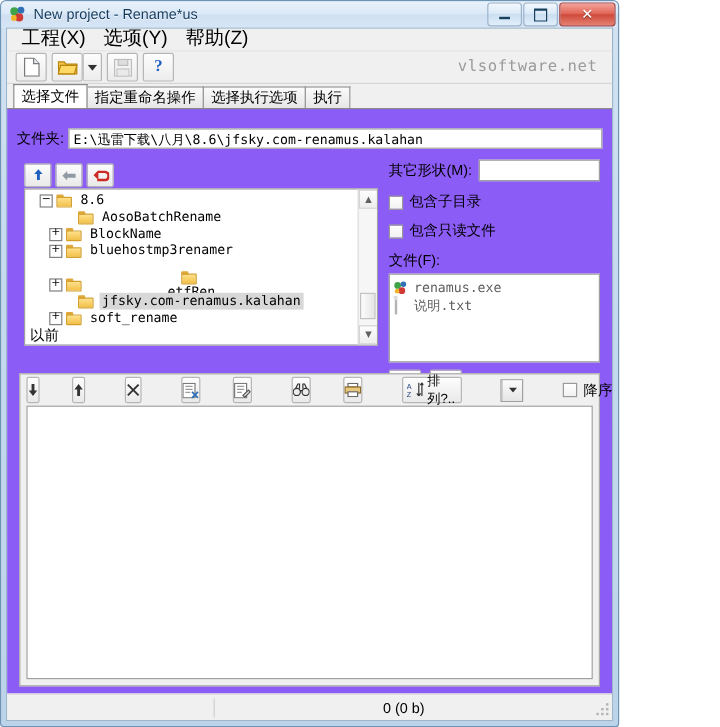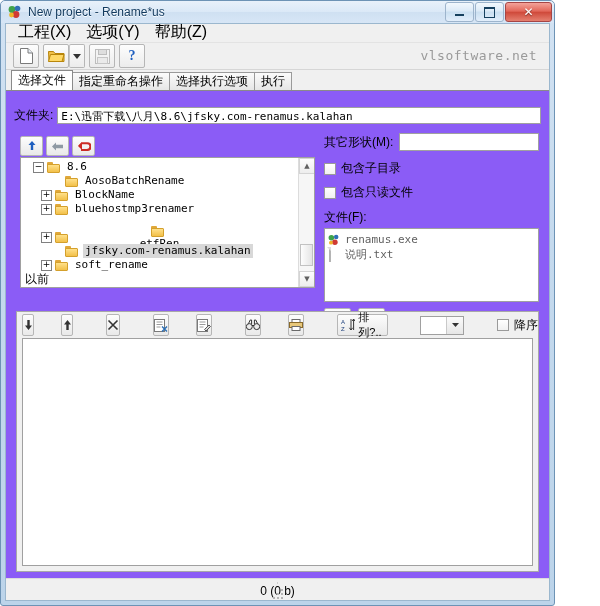--- a/index.html
+++ b/index.html
@@ -10,21 +10,21 @@
     width: 600px; height: 606px;
     font-family: "Liberation Sans", sans-serif;
     font-size: 12px;
     color: #000;
     overflow: hidden;
   }
 
   
   .window {
     position: absolute; left: 0; top: 0;
-    width: 555px; height: 606px;
+    width: 516px; height: 606px;
     box-sizing: border-box;
     border: 1px solid #6d93b5;
     border-radius: 5px 5px 3px 3px;
     background: linear-gradient(to bottom, #d3e3f3 0%, #c5daee 40%, #bcd4ea 100%);
     padding: 0;
     overflow: hidden;
   }
   .frame-inner {
     position: absolute;
     left: 4px; top: 22px; right: 4px; bottom: 4px;
@@ -321,21 +321,20 @@
     box-sizing: border-box;
   }
 
   
   .statusbar {
     position: absolute; left: 0; right: 0; bottom: 0; height: 22px;
     background: #f0f0f0;
     border-top: 1px solid #dcdcdc;
     display: flex; align-items: center;
     box-sizing: border-box;
-    flex-direction: column;
   }
   .sb-sep { width: 1px; height: 16px; background: #d0d0d0; }
   .sb-pane1 { width: 172px; height: 100%; }
   .sb-pane2 {
     flex: 1 1 auto; height: 100%;
     display: flex; align-items: center; justify-content: center;
     font-size: 12px;
   }
   .grip { width: 14px; height: 14px; position: relative; margin-right: 2px; }
   .grip i {

